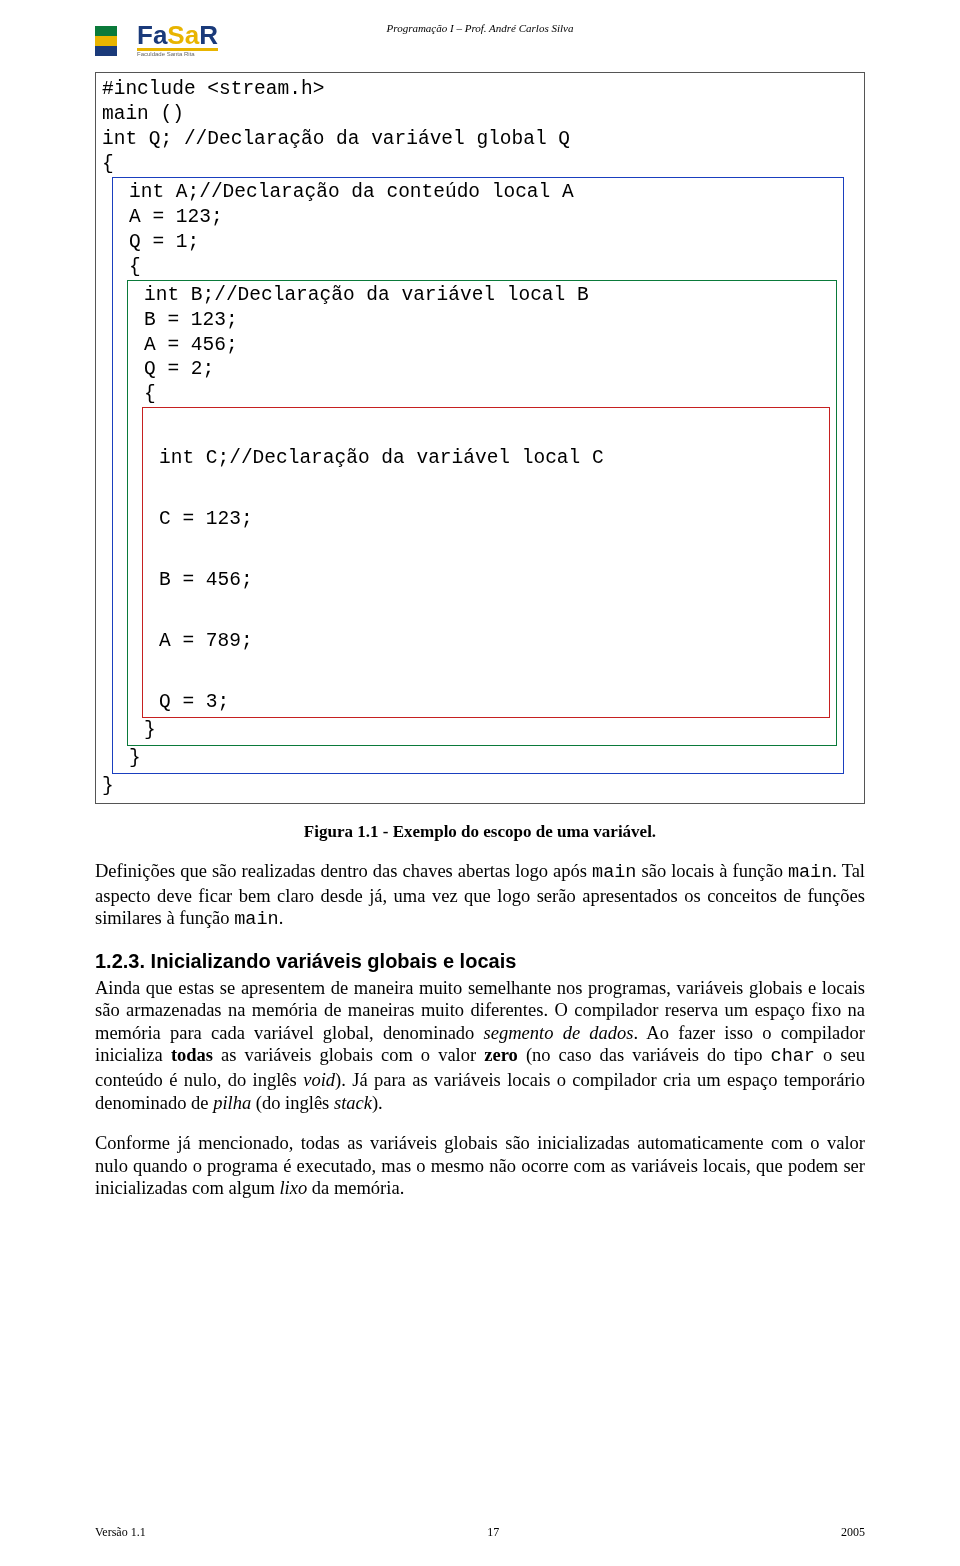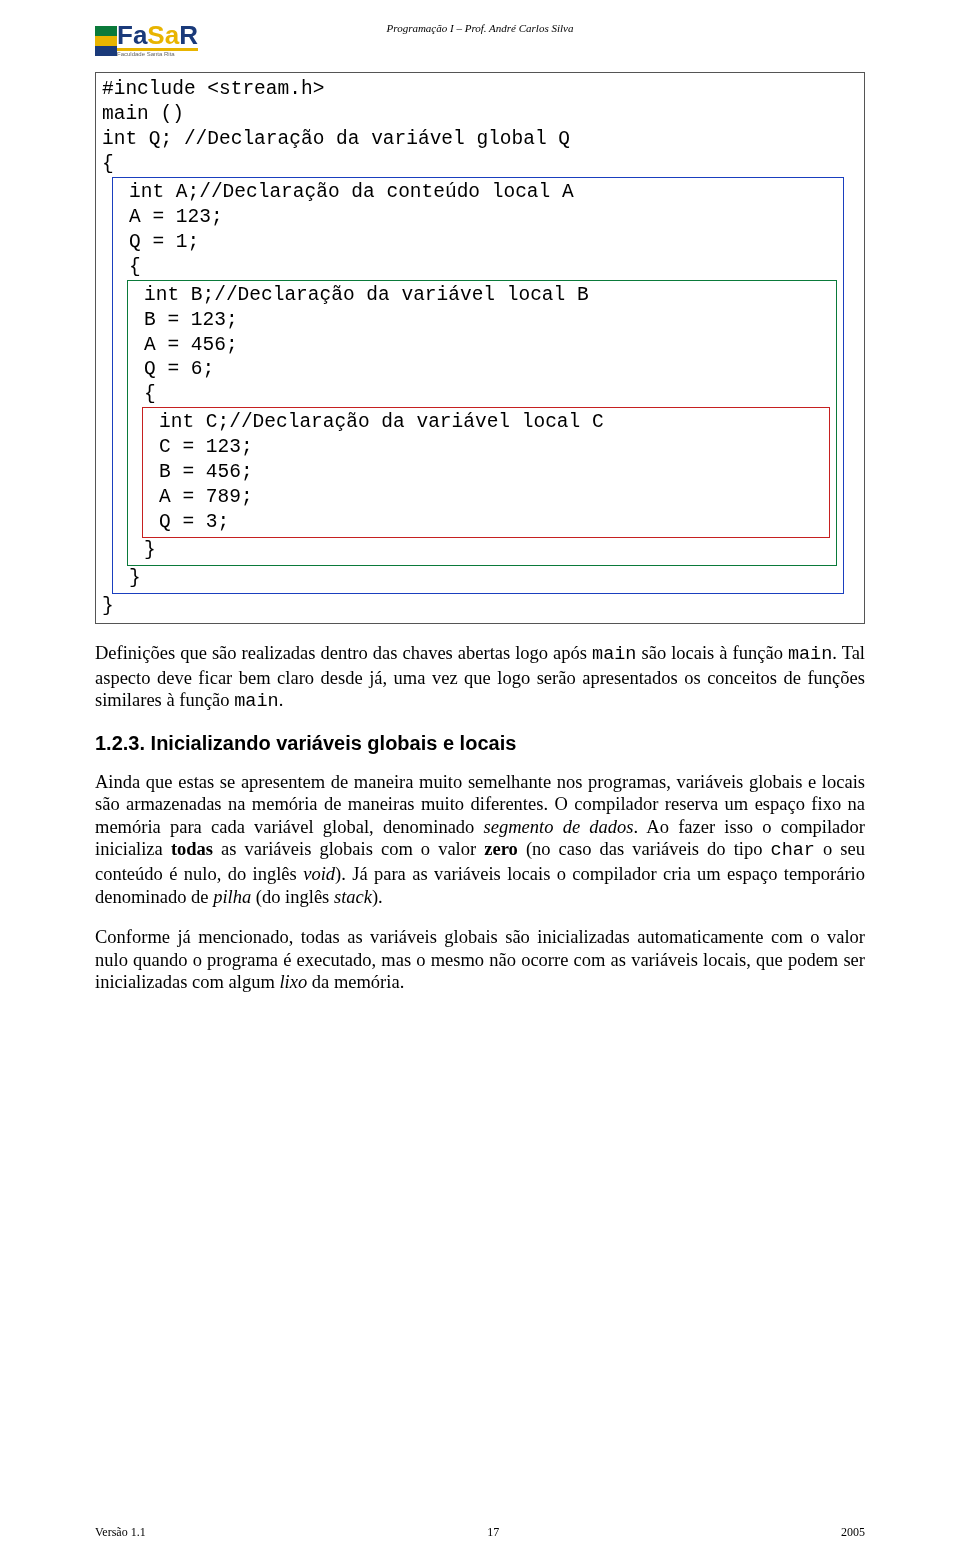--- a/index.html
+++ b/index.html
@@ -20,21 +20,21 @@
     display: flex;
     align-items: flex-start;
     justify-content: space-between;
     margin-bottom: 10px;
   }
   .logo {
     width: 130px;
     height: 42px;
     display: flex;
     align-items: center;
-    gap: 0;
+    gap: 20px;
   }
   .logo-flag {
     width: 22px;
     height: 30px;
     display: flex;
     flex-direction: column;
   }
   .logo-flag div { flex: 1; }
   .flag-g { background: #0a7a3a; }
   .flag-y { background: #e8b400; }
@@ -92,40 +92,40 @@
     margin-right: 2px;
   }
   .box-red {
     border: 1.5px solid #c62020;
     padding: 2px 4px 2px 4px;
     margin-left: 10px;
     margin-right: 2px;
   }
   .ind1 { padding-left: 12px; }
   .ind2 { padding-left: 12px; }
-  .ind3 { padding-left: 12px; }
+  .ind3 { padding-left: 12px; margin-top: 36px; }
 
   .fig-caption {
     text-align: center;
     font-weight: bold;
     font-size: 17px;
     margin: 6px 0 18px 0;
   }
   .para {
     font-size: 18.5px;
     text-align: justify;
     line-height: 1.22;
     margin: 0 0 18px 0;
   }
   .mono { font-family: "Courier New", monospace; }
   .h3 {
     font-family: Arial, sans-serif;
     font-weight: bold;
     font-size: 20px;
-    margin: 10px 0 16px 0;
+    margin: 10px 0 4px 0;
   }
   .bold { font-weight: bold; }
   .ital { font-style: italic; }
 
   .footer {
     position: absolute;
     bottom: 26px;
     left: 95px;
     right: 95px;
     display: flex;
@@ -161,36 +161,37 @@
     <span class="cb">{</span>
     <div class="box-blue">
       <span class="cb ind1">int A;//Declaração da conteúdo local A</span>
       <span class="cb ind1">A = 123;</span>
       <span class="cb ind1">Q = 1;</span>
       <span class="cb ind1">{</span>
       <div class="box-green">
         <span class="cb ind2">int B;//Declaração da variável local B</span>
         <span class="cb ind2">B = 123;</span>
         <span class="cb ind2">A = 456;</span>
-        <span class="cb ind2">Q = 6;</span>
+        <span class="cb ind2">Q = 2;</span>
         <span class="cb ind2">{</span>
         <div class="box-red">
           <span class="cb ind3">int C;//Declaração da variável local C</span>
           <span class="cb ind3">C = 123;</span>
           <span class="cb ind3">B = 456;</span>
           <span class="cb ind3">A = 789;</span>
           <span class="cb ind3">Q = 3;</span>
         </div>
         <span class="cb ind2">}</span>
       </div>
       <span class="cb ind1">}</span>
     </div>
     <span class="cb">}</span>
   </div>
 
+  <div class="fig-caption">Figura 1.1 - Exemplo do escopo  de uma variável.</div>
 
   <p class="para">
     <span>Definições que são realizadas dentro das chaves abertas logo após </span><span class="mono">main</span><span> são locais à função </span><span class="mono">main</span><span>. Tal aspecto deve ficar bem claro desde já, uma vez que logo serão apresentados os conceitos de funções similares à função </span><span class="mono">main</span><span>.</span>
   </p>
 
   <div class="h3">1.2.3. Inicializando variáveis globais e locais</div>
 
   <p class="para">
     <span>Ainda que estas se apresentem de maneira muito semelhante nos programas, variáveis globais e locais são armazenadas na memória de maneiras muito diferentes. O compilador reserva um espaço fixo na memória para cada variável global, denominado </span><span class="ital">segmento de dados</span><span>. Ao fazer isso o compilador inicializa </span><span class="bold">todas</span><span> as variáveis globais com o valor </span><span class="bold">zero</span><span> (no caso das variáveis do tipo </span><span class="mono">char</span><span> o seu conteúdo é nulo, do inglês </span><span class="ital">void</span><span>). Já para as variáveis locais o compilador cria um espaço temporário denominado de </span><span class="ital">pilha</span><span> (do inglês </span><span class="ital">stack</span><span>).</span>
   </p>

